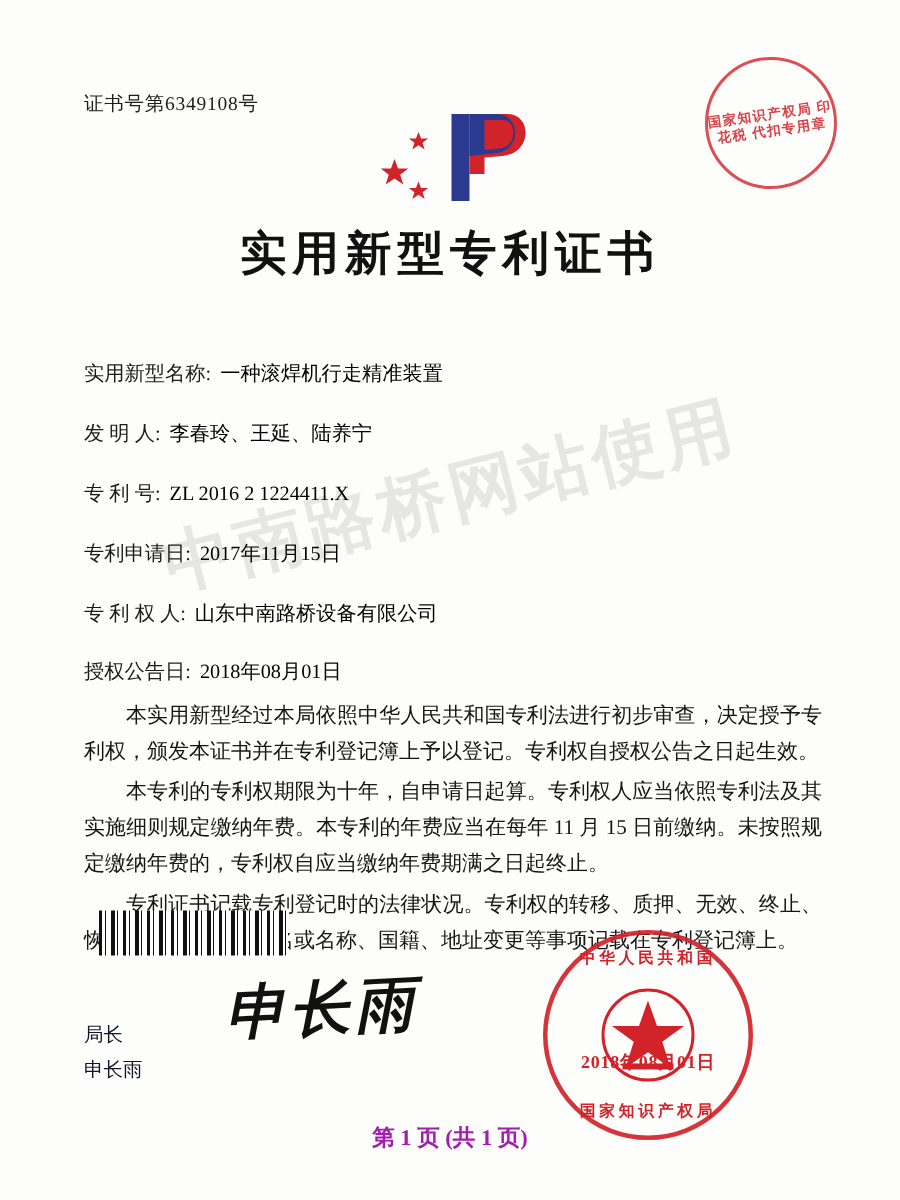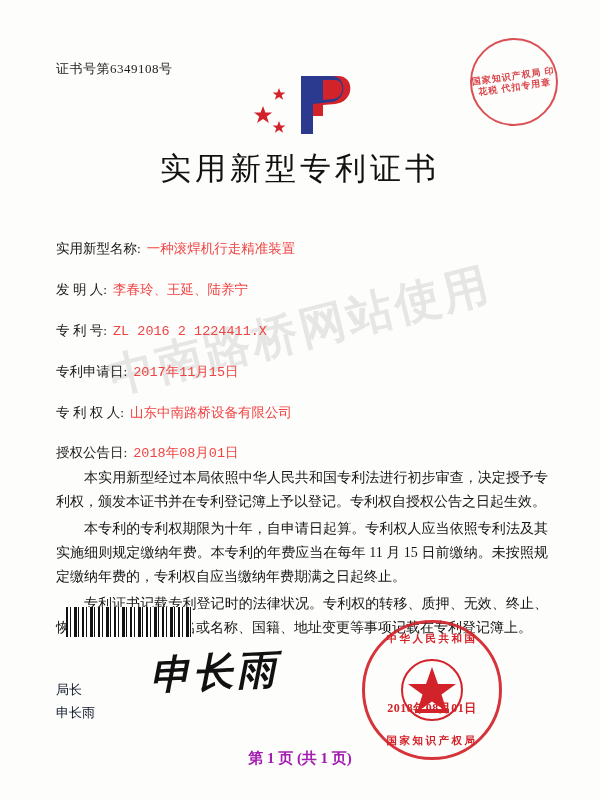--- a/index.html
+++ b/index.html
@@ -42,21 +42,21 @@
   }
 
   
   .main-title {
     position: absolute;
     left: 0;
     right: 0;
     top: 148px;
     text-align: center;
     font-size: 31px;
-    font-weight: normal;
+    font-weight: bold;
     letter-spacing: 4px;
     color: #111;
     font-family: "Liberation Serif", serif;
   }
 
   
   .fields {
     position: absolute;
     left: 56px;
     top: 216px;
@@ -70,22 +70,21 @@
     font-size: 13.5px;
     line-height: 1.4;
   }
   .field-label {
     white-space: nowrap;
     color: #1a1a1a;
     font-weight: 500;
   }
   .field-value {
     margin-left: 6px;
-    color: #ef4444;
-    font-family: Liberation Mono, monospace;
+    color: #000000;
   }
 
   
   .body-text {
     position: absolute;
     left: 56px;
     top: 466px;
     width: 492px;
     font-size: 14px;
     line-height: 1.72;

